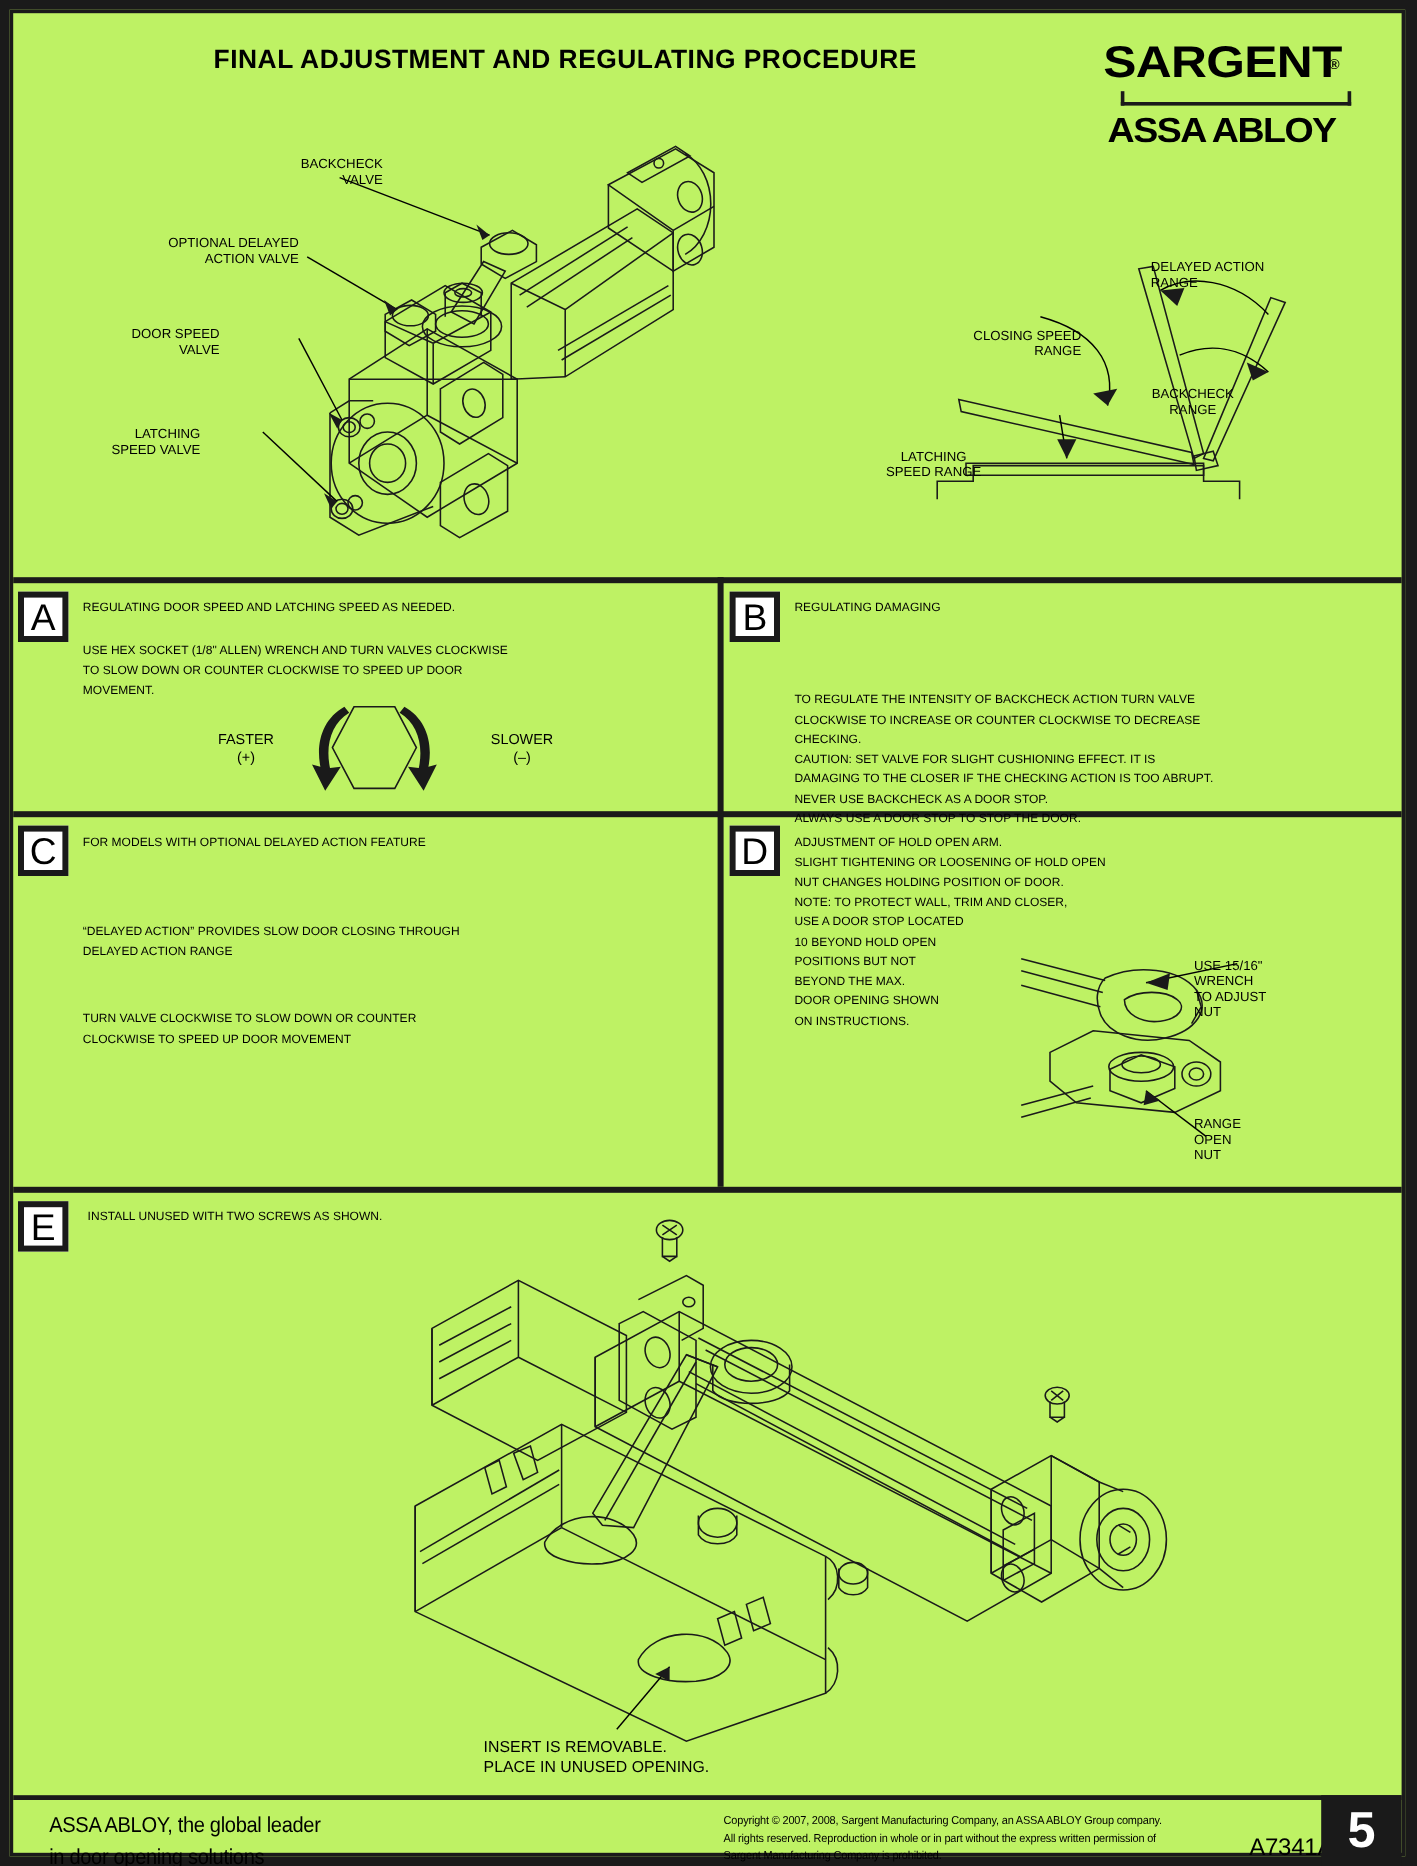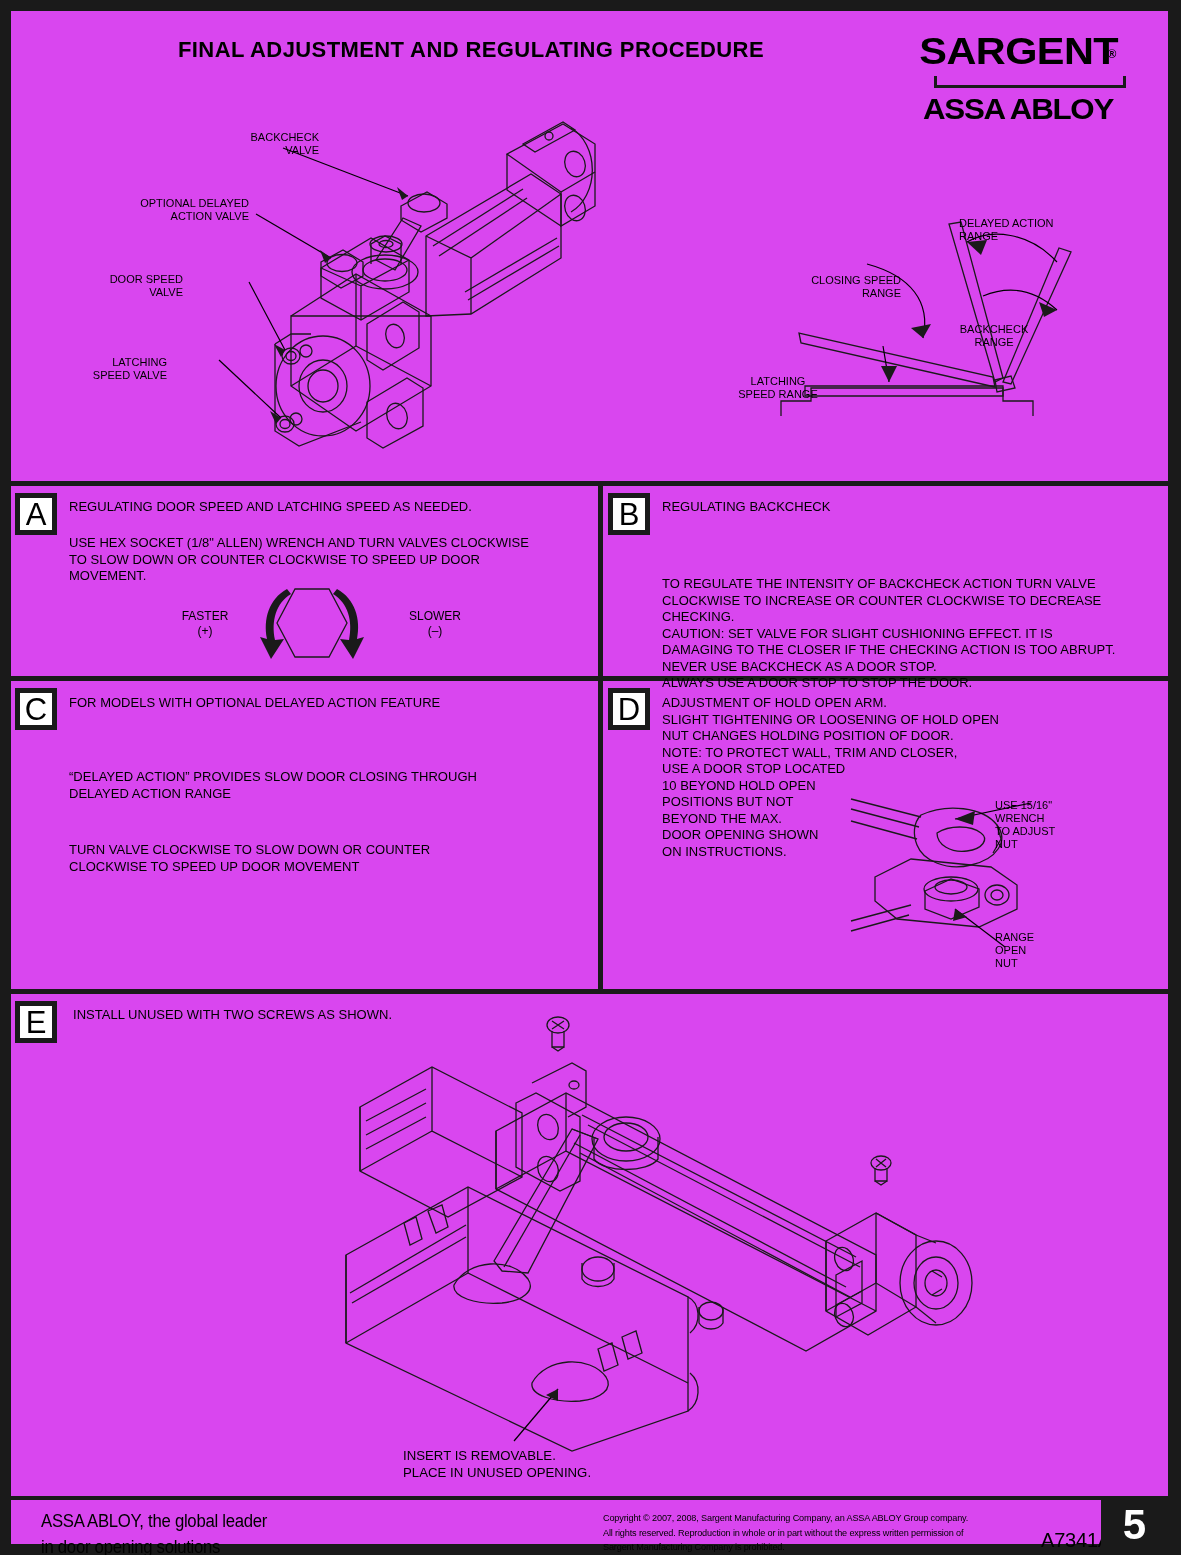--- a/index.html
+++ b/index.html
@@ -18,21 +18,21 @@
     background: #1a1a1a;
     overflow: hidden;
   }
   
   #sheet {
     position: absolute;
     left: 8px;
     top: 8px;
     width: 1163px;
     height: 1539px;
-    background: #d946ef;
+    background: #bef264;
     border: 3px solid #1a1a1a;
     box-sizing: border-box;
   }
 
   
   #title {
     position: absolute;
     left: 0px;
     top: 26px;
     width: 920px;
@@ -114,21 +114,21 @@
     background: #ffffff;
     box-sizing: border-box;
     font-size: 31px;
     line-height: 33px;
     text-align: center;
     font-weight: normal;
     z-index: 5;
   }
   .para {
     position: absolute;
-    font-size: 13px;
+    font-size: 10px;
     line-height: 16.5px;
     letter-spacing: 0.02px;
     white-space: pre-line;
   }
   .dlabel {
     position: absolute;
     font-size: 11px;
     line-height: 13px;
     white-space: pre-line;
     font-weight: normal;
@@ -342,21 +342,21 @@
           <path d="M80 6 C 98 16, 104 36, 100 56 L107 54 L96 76 L83 56 L92 57 C 96 38, 91 20, 76 11 Z"></path>
         </g>
       </svg>
     </div>
     <div class="dlabel c" style="left:152px;top:598px;width:84px;font-size:12px;line-height:15px;">FASTER
 (+)</div>
     <div class="dlabel c" style="left:382px;top:598px;width:84px;font-size:12px;line-height:15px;">SLOWER
 (–)</div>
 
     <div class="letter-box" style="left:597px;top:482px;">B</div>
-    <div class="para" style="left:651px;top:488px;width:510px;">REGULATING BACKCHECK</div>
+    <div class="para" style="left:651px;top:488px;width:510px;">REGULATING DAMAGING</div>
     <div class="para" style="left:651px;top:524px;width:516px;margin-top:41px;">TO REGULATE THE INTENSITY OF BACKCHECK ACTION TURN VALVE
 CLOCKWISE TO INCREASE OR COUNTER CLOCKWISE TO DECREASE
 CHECKING.
 CAUTION:  SET VALVE FOR SLIGHT CUSHIONING EFFECT. IT IS
 DAMAGING TO THE CLOSER IF THE CHECKING ACTION IS TOO ABRUPT.
 NEVER USE BACKCHECK AS A DOOR STOP.
 ALWAYS USE A DOOR STOP TO STOP THE DOOR.</div>
 
     <div class="letter-box" style="left:4px;top:677px;">C</div>
     <div class="para" style="left:58px;top:684px;width:520px;">FOR MODELS WITH OPTIONAL DELAYED ACTION FEATURE</div>

